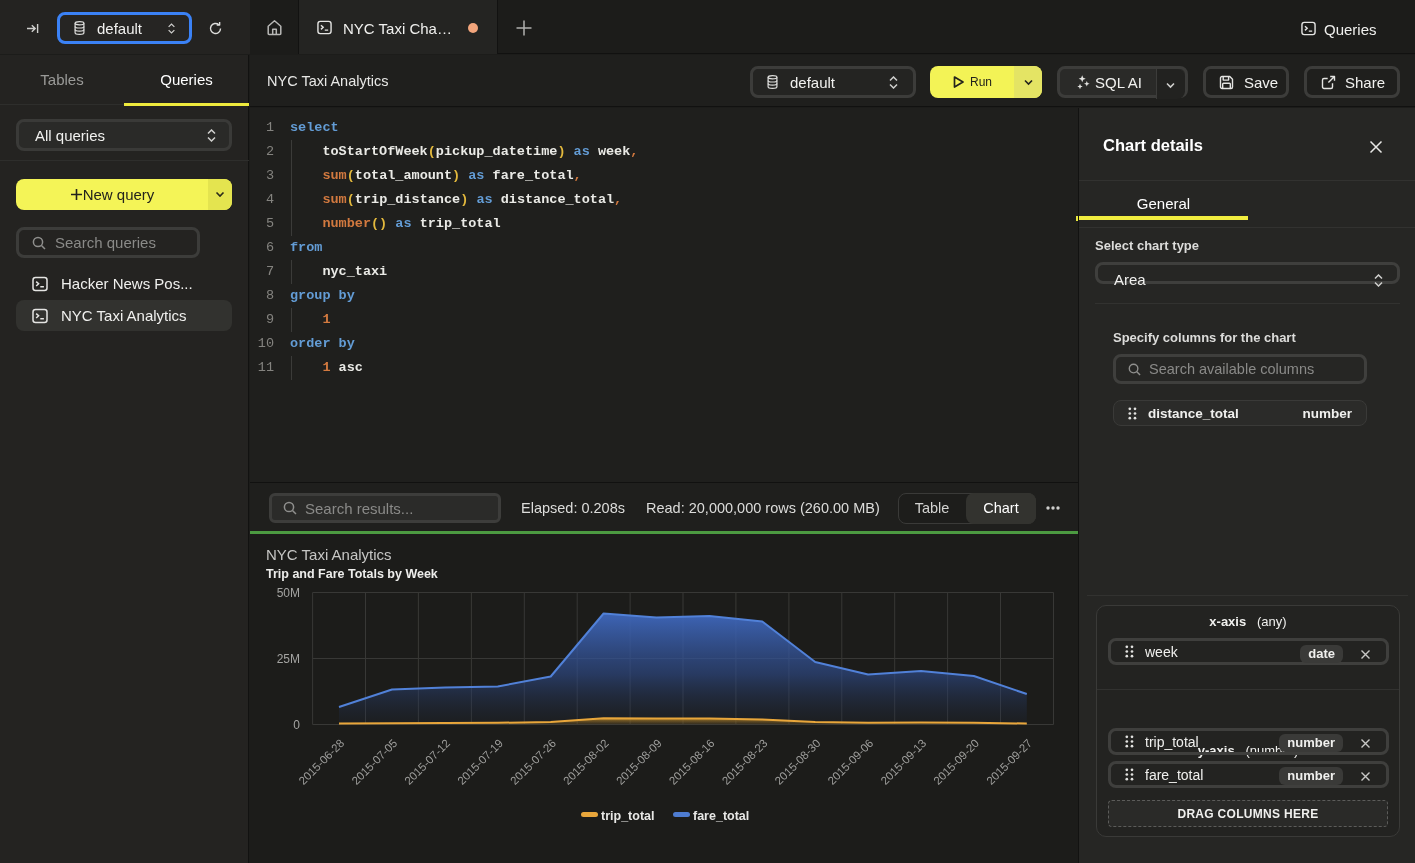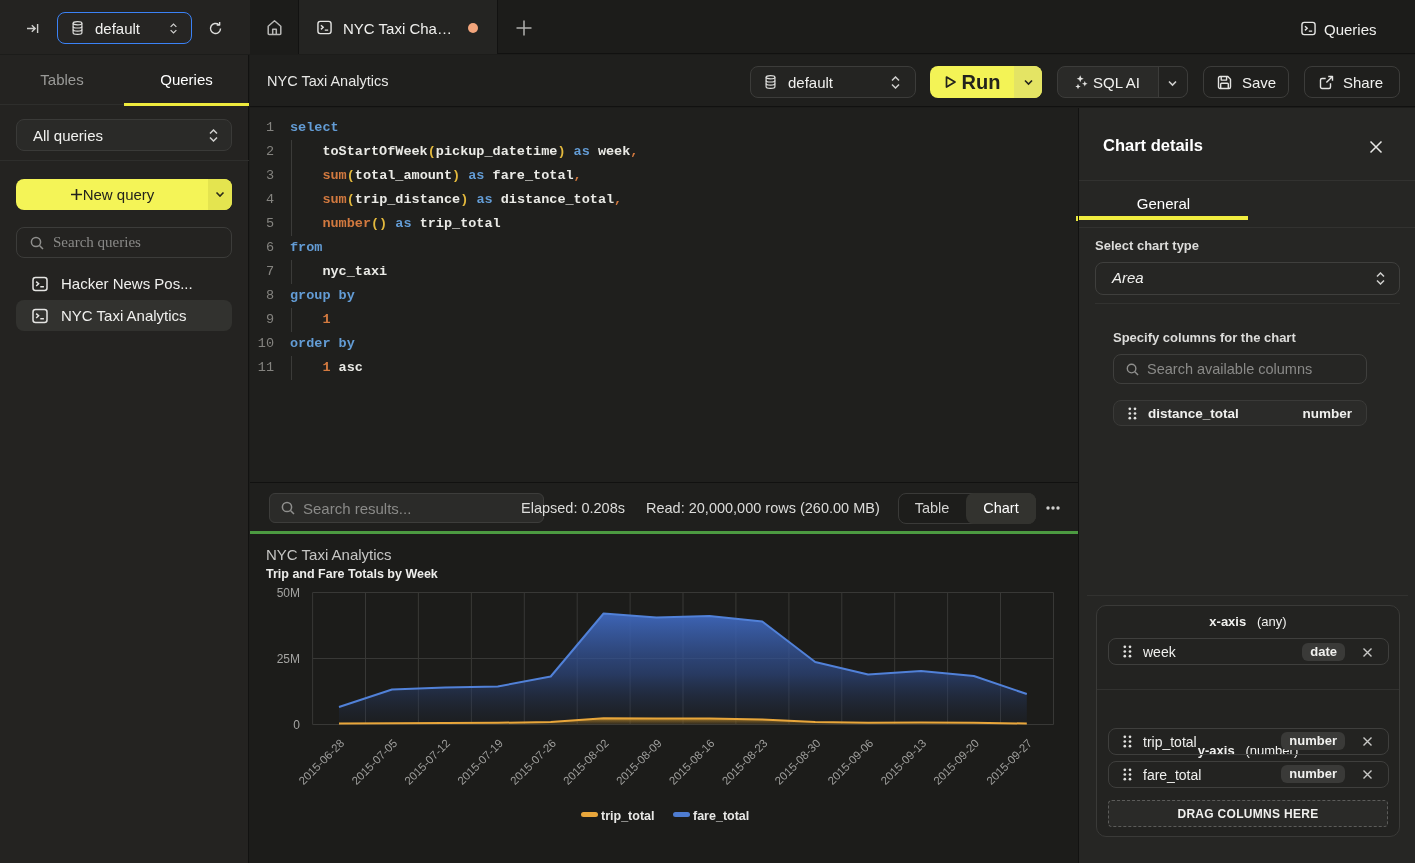--- a/index.html
+++ b/index.html
@@ -1,21 +1,21 @@
 <!DOCTYPE html>
 <html><head>
 <meta charset="utf-8">
 <style>
 html,body{margin:0;padding:0;background:#1c1c1a;}
 *{box-sizing:border-box;}
 body{font-family:"Liberation Sans",sans-serif;-webkit-font-smoothing:antialiased;}
 #app{position:relative;width:1415px;height:863px;overflow:hidden;background:#1c1c1a;color:#e6e6e4;}
 .abs{position:absolute;}
 .flex{display:flex;align-items:center;}
-.bord{border:1px solid #3b82f6;border-radius:8px;}
+.bord{border:3px solid #3b82f6;border-radius:8px;}
 svg{display:block;}
 .ell{white-space:nowrap;overflow:hidden;text-overflow:ellipsis;}
 .kw{color:#639cd5;}
 .fn{color:#d2793f;}
 .pa{color:#e3b93d;}
 .op{color:#d2793f;}
 .nu{color:#d2793f;}
 </style>
 </head>
 <body>
@@ -87,21 +87,21 @@
         <path d="M1.5 2.5L5 6l3.5-3.5"></path>
       </svg>
   <div class="flex" style="height:31px;justify-content:center;width:192px;">
     <svg width="13" height="13" viewBox="0 0 13 13" fill="none" stroke="#23231c" stroke-width="1.6">
           <path d="M6.5 1v11M1 6.5h11"></path>
         </svg>
     <span style="margin-left:0;font-size:15px;font-weight:500;color:#23231c;">New query</span>
   </div>
 </div>
 
-<div class="abs bord flex" style="left:16px;top:227px;width:216px;height:31px;border-color:#3c3c3a;font-family:Liberation Serif, serif;">
+<div class="abs bord flex" style="left:16px;top:227px;width:184px;height:31px;border-color:#3c3c3a;">
   <svg style="margin-left:13px" width="14" height="14" viewBox="0 0 14 14" fill="none" stroke="#8f8f8d" stroke-width="1.5">
         <circle cx="6" cy="6" r="4.6"></circle>
         <path d="M9.5 9.5L13 13"></path>
       </svg>
   <span style="margin-left:9px;font-size:15px;color:#8a8a88;">Search queries</span>
 </div>
 
 <svg class="abs" style="left:32px;top:276px" width="16" height="16" viewBox="0 0 16 16" fill="none" stroke="#e4e4e2" stroke-width="1.5">
       <rect x="1" y="1.5" width="14" height="13" rx="2.5"></rect>
       <path d="M4.2 5.6l2.4 2.2-2.4 2.2M8.3 10.8h3.6"></path>
@@ -131,21 +131,21 @@
 
 <div class="abs" style="left:930px;top:66px;width:112px;height:32px;border-radius:8px;background:#f3f356;overflow:hidden;">
   <div style="position:absolute;right:0;top:0;width:28px;height:32px;background:#e4e464;"></div>
   <svg style="position:absolute;right:8px;top:12px" width="11" height="9" viewBox="0 0 10 9" fill="none" stroke="#23231c" stroke-width="1.6">
         <path d="M1.5 2.5L5 6l3.5-3.5"></path>
       </svg>
   <div class="flex" style="height:32px;width:84px;justify-content:center;">
     <svg width="13" height="14" viewBox="0 0 13 14" fill="none" stroke="#23231c" stroke-width="1.7" stroke-linejoin="round">
           <path d="M2.5 2l8.5 5-8.5 5z"></path>
         </svg>
-    <span style="margin-left:5px;font-size:20px;font-weight:700;color:#23231c;">Run</span>
+    <span style="margin-left:5px;font-size:12px;font-weight:400;color:#23231c;">Run</span>
   </div>
 </div>
 
 <div class="abs bord flex" style="left:1057px;top:66px;width:131px;height:32px;border-color:#3c3c3a;background:#2a2a28;">
   <div style="position:absolute;right:0;top:0;width:29px;height:30px;background:#222220;border-radius:0 8px 8px 0;"></div>
   <svg style="margin-left:15px" width="16" height="16" viewBox="0 0 16 16" fill="#e4e4e2">
         <path d="M7.2 1.2l1 2.5 2.5 1-2.5 1-1 2.5-1-2.5-2.5-1 2.5-1z"></path>
         <path d="M11.8 7l.8 2 2 .8-2 .8-.8 2-.8-2-2-.8 2-.8z"></path>
         <path d="M5 9.8l.8 1.9 1.9.8-1.9.8-.8 1.9-.8-1.9-1.9-.8 1.9-.8z"></path>
       </svg>
@@ -187,21 +187,21 @@
 <span class="kw">from</span>
     nyc_taxi
 <span class="kw">group by</span>
     <span class="nu">1</span>
 <span class="kw">order by</span>
     <span class="nu">1</span> asc</pre>
 </div>
 <div class="abs" style="left:1076px;top:216px;width:4px;height:5px;background:#e7e73f;"></div>
 
 <div class="abs" style="left:250px;top:482px;width:828px;height:49px;background:#1f1f1d;border-top:1px solid #111110;"></div>
-<div class="abs bord flex" style="left:269px;top:493px;width:275px;height:30px;background:#2b2b29;border-color:#3d3d3b;border-radius:6px;">
+<div class="abs bord flex" style="left:269px;top:493px;width:232px;height:30px;background:#2b2b29;border-color:#3d3d3b;border-radius:6px;">
   <svg style="margin-left:11px" width="14" height="14" viewBox="0 0 14 14" fill="none" stroke="#8f8f8d" stroke-width="1.5">
         <circle cx="6" cy="6" r="4.6"></circle>
         <path d="M9.5 9.5L13 13"></path>
       </svg>
   <span style="margin-left:8px;font-size:15px;color:#8a8a88;">Search results...</span>
 </div>
 <div class="abs" style="left:521px;top:500px;font-size:14.5px;color:#dcdcda;">Elapsed: 0.208s</div>
 <div class="abs" style="left:646px;top:500px;font-size:14.5px;color:#dcdcda;">Read: 20,000,000 rows (260.00 MB)</div>
 <div class="abs" style="left:898px;top:493px;width:138px;height:31px;border:1px solid #3a3a38;border-radius:8px;background:#1d1d1b;"></div>
 <div class="abs" style="left:898px;top:493px;width:68px;height:31px;text-align:center;line-height:31px;font-size:14.5px;color:#d4d4d2;">Table</div>
@@ -268,21 +268,21 @@
 
 <div class="abs" style="left:1078px;top:108px;width:337px;height:755px;background:#262624;border-left:1px solid #121211;">
   <div class="abs" style="left:24px;top:28px;font-size:16.5px;font-weight:700;color:#ffffff;">Chart details</div>
   <svg class="abs" style="left:290px;top:32px" width="14" height="14" viewBox="0 0 14 14" fill="none" stroke="#e8e8e6" stroke-width="1.5">
         <path d="M1.5 1.5l11 11M12.5 1.5l-11 11"></path>
       </svg>
   <div class="abs" style="left:0;top:72px;width:337px;height:48px;border-top:1px solid #323230;border-bottom:1px solid #323230;"></div>
   <div class="abs" style="left:0;top:72px;width:169px;height:48px;text-align:center;line-height:48px;font-size:15px;color:#ffffff;font-weight:500;">General</div>
   <div class="abs" style="left:0;top:108px;width:169px;height:4px;background:#f1ed3f;"></div>
   <div class="abs" style="left:16px;top:130px;font-size:13px;font-weight:700;color:#dcdcda;">Select chart type</div>
-  <div class="abs bord" style="left:16px;top:154px;width:305px;height:33px;border-color:#3f3f3d;font-style:italic;">
+  <div class="abs bord" style="left:16px;top:154px;width:305px;height:22px;border-color:#3f3f3d;">
     <span style="position:absolute;left:16px;top:6px;font-size:15px;color:#f1f1ef;">Area</span>
     <svg style="position:absolute;right:13px;top:9px" width="11" height="13" viewBox="0 0 11 13" fill="none" stroke="#cfcfcd" stroke-width="1.5">
           <path d="M2 4.5L5.5 1 9 4.5M2 8.5L5.5 12 9 8.5"></path>
         </svg>
   </div>
   <div class="abs" style="left:16px;top:195px;width:305px;height:1px;background:#323230;"></div>
   <div class="abs" style="left:34px;top:222px;font-size:13px;font-weight:700;color:#dcdcda;">Specify columns for the chart</div>
   <div class="abs bord flex" style="left:34px;top:246px;width:254px;height:30px;border-color:#3f3f3d;">
     <svg style="margin-left:12px" width="13" height="13" viewBox="0 0 14 14" fill="none" stroke="#8f8f8d" stroke-width="1.5">
           <circle cx="6" cy="6" r="4.6"></circle>

